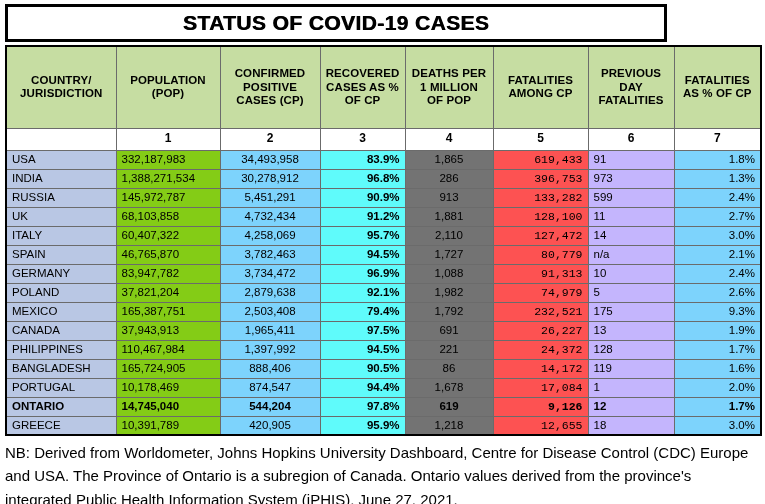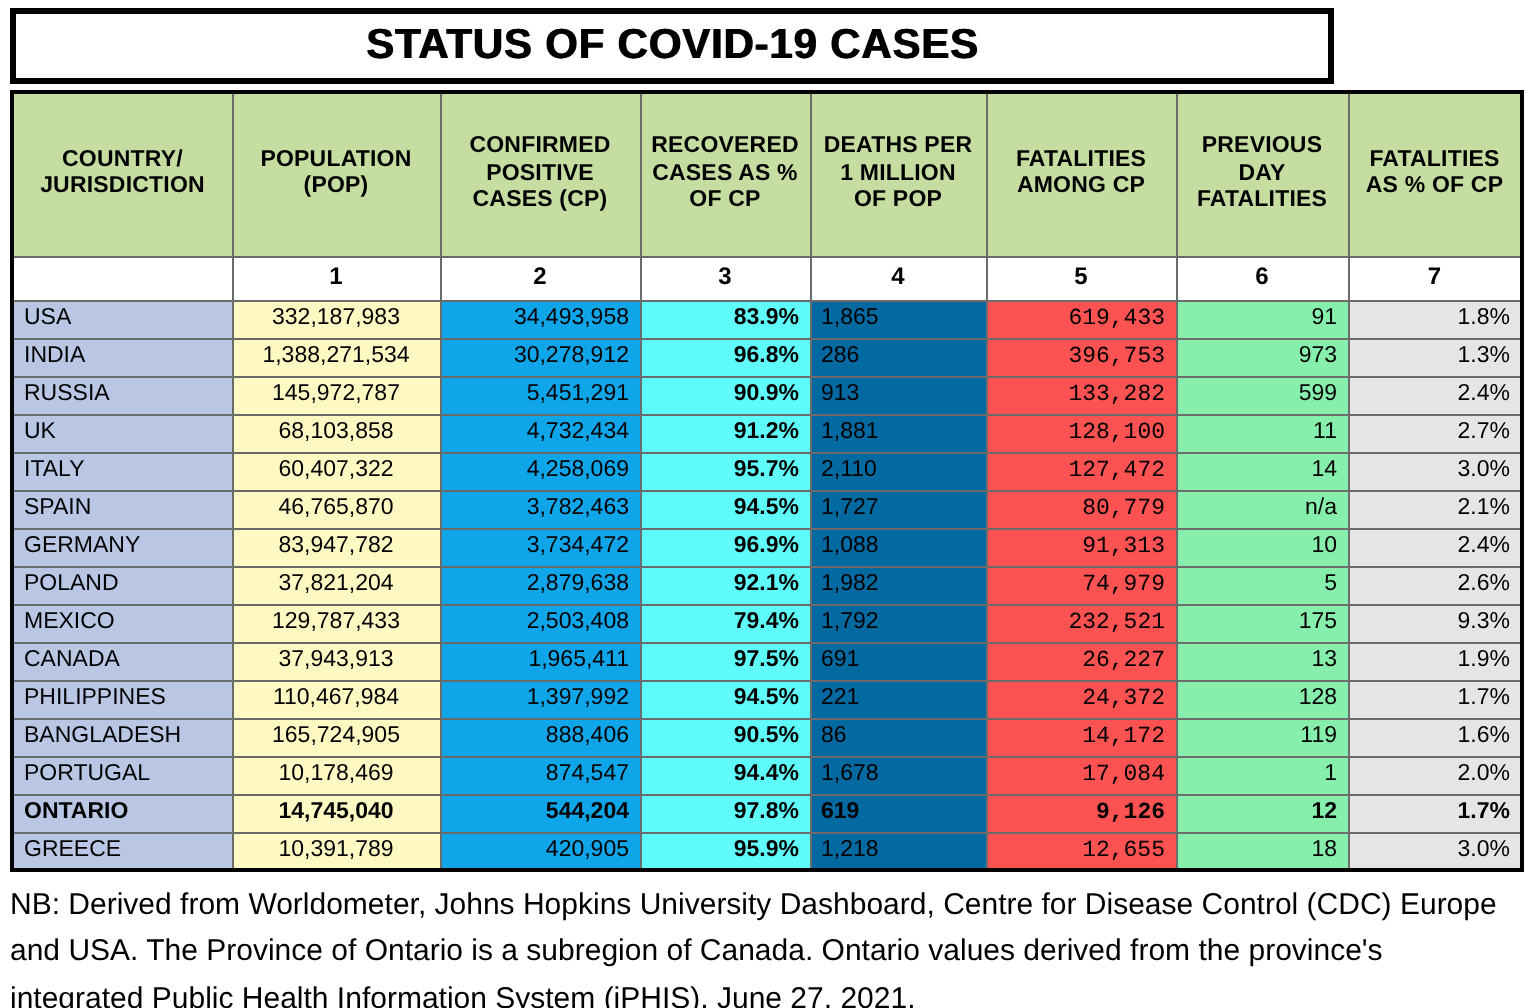--- a/index.html
+++ b/index.html
@@ -85,27 +85,27 @@
   
   tr.data td{
     height:19px;
     vertical-align:middle;
   }
   td.country{
     background:#b9c7e4;
     text-align:left;
     font-size:11.5px;
   }
-  td.pop{background:#fef9c3;text-align:center;}
-  td.cp{background:#0ea5e9;text-align:right;}
+  td.pop{background:#84cc16;text-align:left;}
+  td.cp{background:#7dd3fc;text-align:center;}
   td.rec{background:#5ffbfb;text-align:right;font-weight:bold;}
-  td.dpm{background:#0369a1;text-align:left;}
+  td.dpm{background:#737373;text-align:center;}
   td.fat{background:#fd5252;text-align:right;font-family:Liberation Mono, monospace;}
-  td.prev{background:#86efac;text-align:right;}
-  td.fatpct{background:#e5e5e5;text-align:right;}
+  td.prev{background:#c4b5fd;}
+  td.fatpct{background:#7dd3fc;text-align:right;}
 
   tr.data.bold td{font-weight:bold;}
 
   
   .footnote{
     margin-top:5px;
     font-size:15px;
     line-height:1.55;
     color:#000;
     width:752px;
@@ -230,21 +230,21 @@
           <td class="pop">37,821,204</td>
           <td class="cp">2,879,638</td>
           <td class="rec">92.1%</td>
           <td class="dpm">1,982</td>
           <td class="fat">74,979</td>
           <td class="prev">5</td>
           <td class="fatpct">2.6%</td>
         </tr>
         <tr class="data">
           <td class="country">MEXICO</td>
-          <td class="pop">129,787,433</td>
+          <td class="pop">165,387,751</td>
           <td class="cp">2,503,408</td>
           <td class="rec">79.4%</td>
           <td class="dpm">1,792</td>
           <td class="fat">232,521</td>
           <td class="prev">175</td>
           <td class="fatpct">9.3%</td>
         </tr>
         <tr class="data">
           <td class="country">CANADA</td>
           <td class="pop">37,943,913</td>

